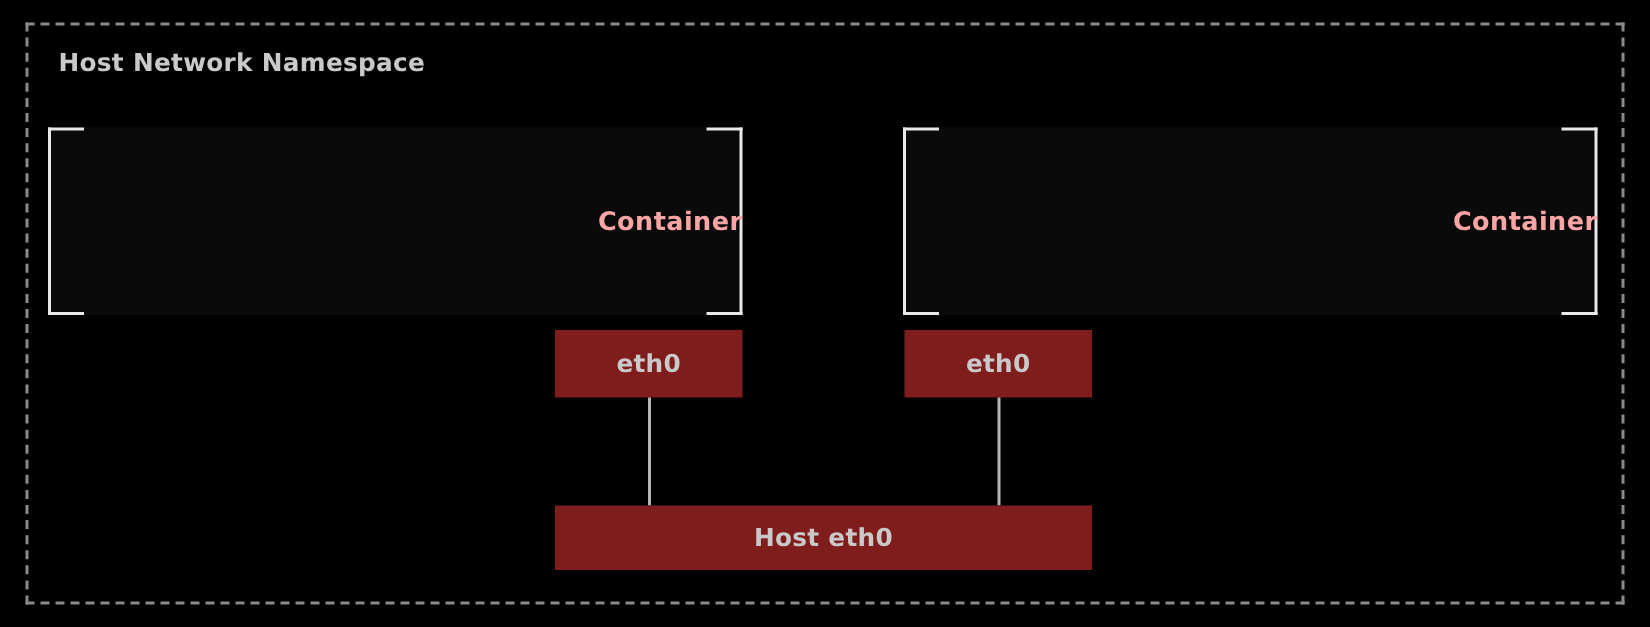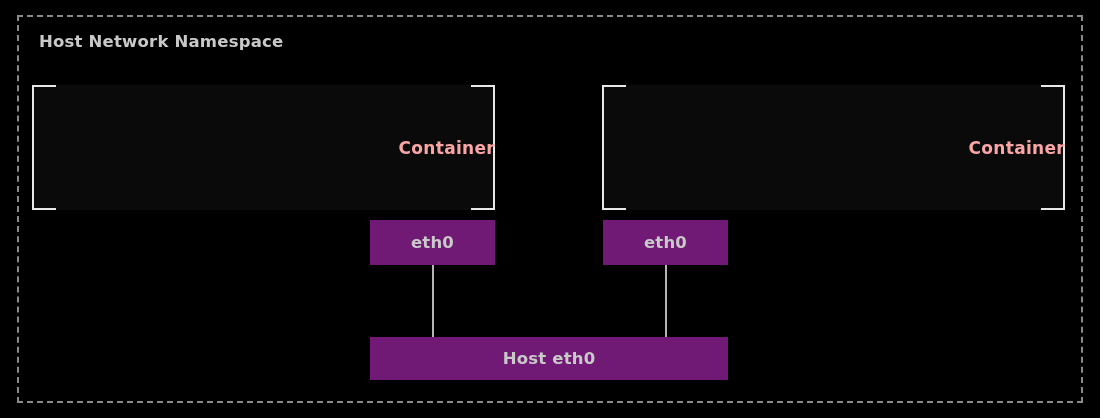--- a/index.html
+++ b/index.html
@@ -89,21 +89,21 @@
   .bracket.right .rail { right: 0; }
   .bracket.left  .stub { left: 0; }
   .bracket.right .stub { right: 0; }
   .bracket .stub.top    { top: 0; }
   .bracket .stub.bottom { bottom: 0; }
 
   
   .iface-box {
     position: absolute;
     box-sizing: border-box;
-    background: #701a75;
+    background: #7f1d1d;
     display: flex;
     align-items: center;
     justify-content: center;
   }
   .iface-label {
     font-size: 16.5px;
     font-weight: bold;
     color: #c9c9c9;
     letter-spacing: 0.2px;
     white-space: nowrap;

